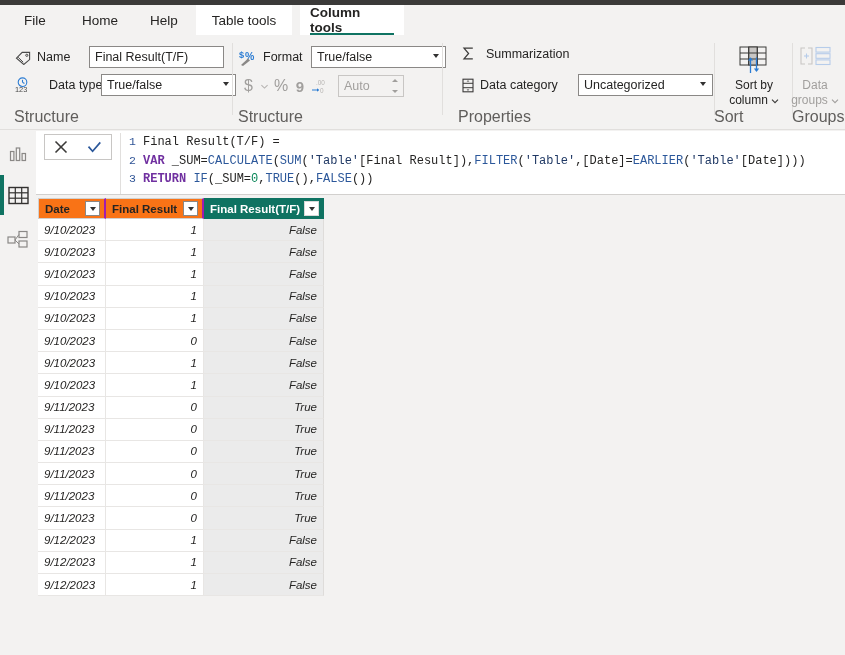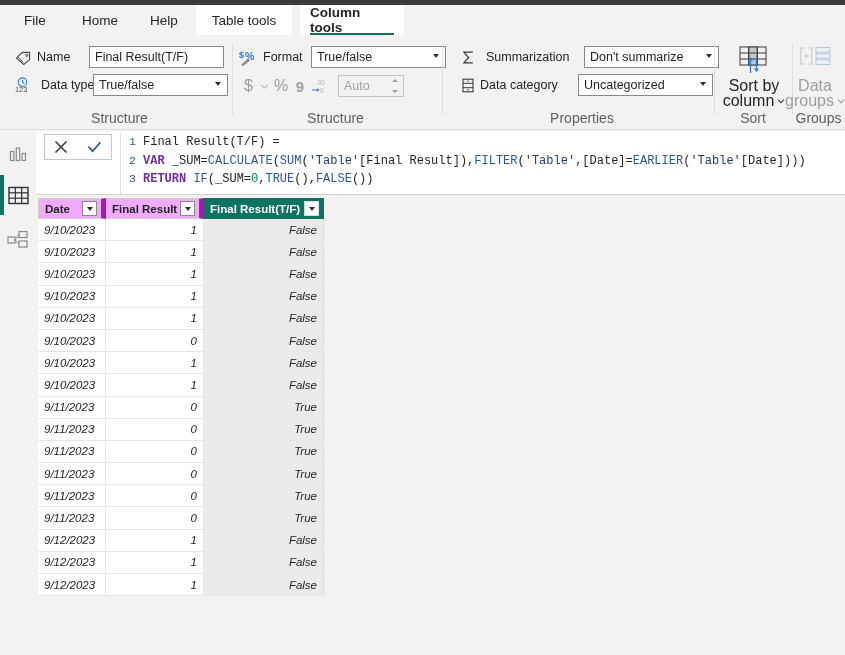--- a/index.html
+++ b/index.html
@@ -47,22 +47,22 @@
     position:absolute; left:0; top:35px; width:845px; height:95px;
     background:#f3f2f1;
     border-bottom:1px solid #e1dfdd;
   }
   .ribbon-inner{ position:relative; width:100%; height:100%; }
 
   .grp-sep{
     position:absolute; top:8px; width:1px; height:72px; background:#e1dfdd;
   }
   .grp-label{
-    position:absolute; bottom:3px; font-size:14px; color:#605e5c;
-    text-align:center; white-space:nowrap;
+    position:absolute; bottom:3px; font-size:16px; color:#605e5c;
+    white-space:nowrap;
   }
 
   .row{ position:absolute; display:flex; align-items:center; }
   .lbl{ font-size:12.5px; color:#252423; white-space:nowrap; }
   .lbl.dim{ color:#a19f9d; }
 
   .icn{ display:inline-flex; align-items:center; justify-content:center; }
 
   .txtbox{
     height:22px; border:1px solid #8a8886; background:#fff;
@@ -100,21 +100,21 @@
     content:""; position:absolute; left:0; top:0;
     border-left:3.5px solid transparent; border-right:3.5px solid transparent;
     border-top:3.5px solid #a19f9d;
   }
 
   .bigbtn{
     position:absolute; display:flex; flex-direction:column;
     align-items:center; justify-content:flex-start; width:64px;
   }
   .bigbtn .cap{
-    font-size:16px; color:#252423; line-height:15px; text-align:left;
+    font-size:12px; color:#252423; line-height:15px; text-align:left;
     margin-top:3px; white-space:nowrap;
   }
   .bigbtn.dis .cap{ color:#a19f9d; }
 
   
   .rail{
     position:absolute; left:0; top:131px; width:36px; bottom:0;
     background:#f3f2f1;
   }
   .railitem{
@@ -173,22 +173,22 @@
     overflow:hidden; white-space:nowrap;
   }
   .gcell.c0{ width:68px; justify-content:flex-start; background:#ffffff; }
   .gcell.c1{ width:98px; justify-content:flex-end; background:#ffffff; }
   .gcell.c2{ width:120px; justify-content:flex-end; background:#ebebeb;
              border-right:1px solid #dedcda; }
 
   .hcell{
     display:flex; align-items:center; position:relative;
     font-weight:bold; font-style:normal; font-size:11.5px;
-    background:#f0abfc; color:#252423;
-    border-right:5px solid #a21caf; border-bottom:1px solid #d2d0ce;
+    background:#f97316; color:#252423;
+    border-right:2px solid #a21caf; border-bottom:1px solid #d2d0ce;
     border-top:1px solid #d2d0ce;
     padding:0 4px 0 6px;
   }
   .hcell.h0{ width:68px; border-left:1px solid #d2d0ce; }
   .hcell.h1{ width:98px; }
   .hcell.h2{
     width:120px; background:#0f7362; color:#ffffff;
     border-right:1px solid #0f7362; border-top:1px solid #0f7362;
     border-bottom:1px solid #0f7362;
   }
@@ -247,21 +247,21 @@
 
   <div class="row" style="left:14px; top:39px;">
     <span class="icn" style="width:19px;">
       <svg width="18" height="16" viewBox="0 0 18 16">
         <circle cx="7.5" cy="5.2" r="4.3" fill="none" stroke="#2b7cd3" stroke-width="1.1"></circle>
         <line x1="7.5" y1="2.8" x2="7.5" y2="5.3" stroke="#2b7cd3" stroke-width="1.1"></line>
         <line x1="7.5" y1="5.3" x2="9.4" y2="6.4" stroke="#2b7cd3" stroke-width="1.1"></line>
         <text x="0" y="15.2" font-family="Liberation Sans, sans-serif" font-size="7.4" fill="#4a4a4a">123</text>
       </svg>
     </span>
-    <span class="lbl" style="margin-left:8px; width:52px;">Data type</span>
+    <span class="lbl" style="margin-left:16px; width:52px;">Data type</span>
     <div class="combo" style="width:135px;">
       <span>True/false</span>
       <span class="caret"></span>
     </div>
   </div>
 
   <div class="grp-label" style="left:14px; width:211px;">Structure</div>
   <div class="grp-sep" style="left:232px;"></div>
 
   <div class="row" style="left:238px; top:11px;">
@@ -308,24 +308,20 @@
   <div class="grp-label" style="left:238px; width:195px;">Structure</div>
   <div class="grp-sep" style="left:442px;"></div>
 
   <div class="row" style="left:458px; top:11px;">
     <span class="icn" style="width:20px;">
       <svg width="15" height="15" viewBox="0 0 15 15">
         <path d="M11.8 2.2 L3 2.2 L7.6 7.5 L3 12.8 L11.8 12.8" fill="none" stroke="#3b3a39" stroke-width="1.2"></path>
       </svg>
     </span>
     <span class="lbl" style="margin-left:8px; width:98px;">Summarization</span>
-    <div class="combo" style="width:135px;">
-      <span>Don't summarize</span>
-      <span class="caret"></span>
-    </div>
   </div>
 
   <div class="row" style="left:458px; top:39px;">
     <span class="icn" style="width:20px;">
       <svg width="14" height="15" viewBox="0 0 14 15">
         <rect x="2" y="1.2" width="10" height="12.6" fill="none" stroke="#3b3a39" stroke-width="1.1"></rect>
         <line x1="2" y1="5.3" x2="12" y2="5.3" stroke="#3b3a39" stroke-width="1"></line>
         <line x1="2" y1="9.7" x2="12" y2="9.7" stroke="#3b3a39" stroke-width="1"></line>
         <path d="M5.6 3.6 L7 2.3 L8.4 3.6 Z" fill="#3b3a39"></path>
         <path d="M5.6 11.4 L7 12.7 L8.4 11.4 Z" fill="#3b3a39"></path>

